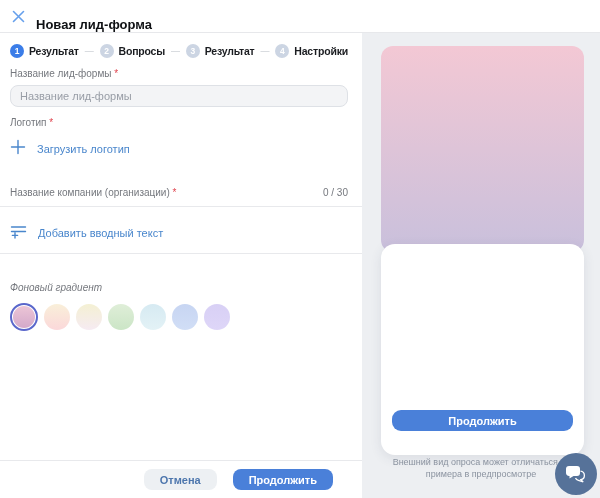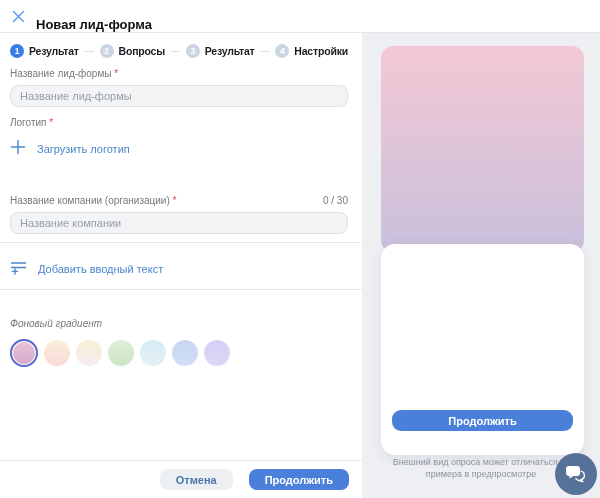--- a/index.html
+++ b/index.html
@@ -22,21 +22,21 @@
   .stepper { margin-top:11px; display:flex; align-items:center; justify-content:space-between; }
   .step { display:flex; align-items:center; gap:5px; cursor:pointer; }
   .step-circle { width:14px; height:14px; border-radius:50%; background:#ccd5e3; color:#fff;
                  font-size:8.5px; font-weight:700; display:flex; align-items:center; justify-content:center; }
   .step.active .step-circle { background:#3b7de8; }
   .step-label { font-size:10.5px; font-weight:600; color:#1a1c20; letter-spacing:-0.2px; white-space:nowrap; }
   .step-dash { color:#c6cad1; font-size:9px; }
 
   
   .fld-label { margin-top:10px; font-size:10px; color:#75787e; }
-  .fld-label-row { margin-top:40px; display:flex; justify-content:space-between; align-items:flex-start; }
+  .fld-label-row { margin-top:32px; display:flex; justify-content:space-between; align-items:flex-start; }
   .fld-label-row .fld-label { margin-top:0; }
   .counter { font-size:10px; color:#75787e; }
   .req { color:#e0454f; }
   .txt-input { display:block; width:100%; height:22px; margin-top:6px; background:#f3f4f6;
                border:1px solid #dee1e6; border-radius:8px; padding:0 9px; font-size:11px; color:#2c2d2e;
                font-family:"Liberation Sans", sans-serif; outline:none; }
   .txt-input::placeholder { color:#989da6; }
   .link-row { display:flex; align-items:flex-end; gap:11px; cursor:pointer; }
   .upload-row { margin-top:9px; height:18px; }
   .link-text { font-size:11px; font-weight:500; color:#4986cc; }
@@ -44,21 +44,21 @@
   .div-1 { margin-top:8px; }
   .intro-row { margin-top:14px; margin-bottom:14px; height:18px; }
   .grad-label { margin-top:28px; font-size:10px; color:#75787e;font-style:italic; }
   .swatches { margin-top:10px; display:flex; align-items:center; gap:6px; }
   .swatch-wrap { width:26px; height:26px; border-radius:50%; cursor:pointer; flex:0 0 auto; }
   .swatch { width:100%; height:100%; border-radius:50%; }
   .swatch-wrap.sel { width:28px; height:28px; border:2px solid #5a67cb; padding:1px; background:#fff; }
 
   
   .left-footer { position:absolute; left:0; right:0; bottom:0; height:38px; border-top:1px solid #e8e9ec;
-                 display:flex; align-items:center; justify-content:flex-end; gap:16px; padding-right:13px; background:#fff; }
+                 display:flex; align-items:center; justify-content:flex-end; gap:16px; padding-right:29px; background:#fff; }
   .btn { height:21px; border:none; border-radius:8px; padding:0 16px; font-size:11px; font-weight:600;
          display:flex; align-items:center; justify-content:center; cursor:pointer;
          font-family:"Liberation Sans", sans-serif; }
   .btn-cancel { background:#edf0f3; color:#4d76ad; }
   .btn-primary { background:#4a80d9; color:#fff; }
 
   
   .grad-block { position:absolute; left:19px; top:13px; width:203px; height:206px; border-radius:12px; }
   .preview-card { position:absolute; left:19px; top:211px; width:203px; height:211px; background:#fff;
                   border-radius:14px; box-shadow:0 3px 12px rgba(50,60,90,0.10); }
@@ -117,21 +117,20 @@
         <svg width="16" height="16" viewBox="0 0 16 16">
             <path d="M8 1.5 V14.5 M1.5 8 H14.5" stroke="#4986cc" stroke-width="1.4" stroke-linecap="round"></path>
           </svg>
         <span class="link-text">Загрузить логотип</span>
       </div>
 
       <div class="fld-label-row">
         <span class="fld-label"><span>Название компании (организации)</span> <span class="req">*</span></span>
         <span class="counter">0 / 30</span>
       </div>
-      <input class="txt-input" type="text" placeholder="Название компании" style="">
 
       <div class="divider div-1"></div>
 
       <div class="link-row intro-row">
         <svg width="17" height="15" viewBox="0 0 17 15">
           <path d="M1.5 3 H15.5 M1.5 7.5 H15.5" stroke="#4986cc" stroke-width="1.4" stroke-linecap="round"></path>
           <path d="M5 8.8 V14 M2.4 11.4 H7.6" stroke="#4986cc" stroke-width="1.4" stroke-linecap="round"></path>
         </svg>
         <span class="link-text">Добавить вводный текст</span>
       </div>

